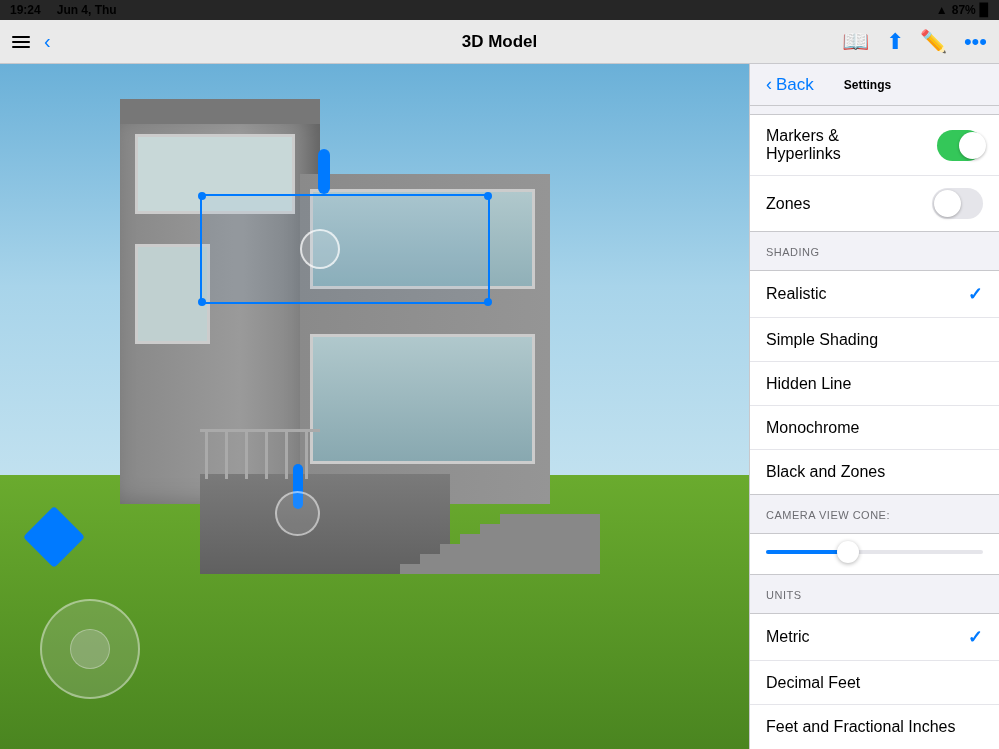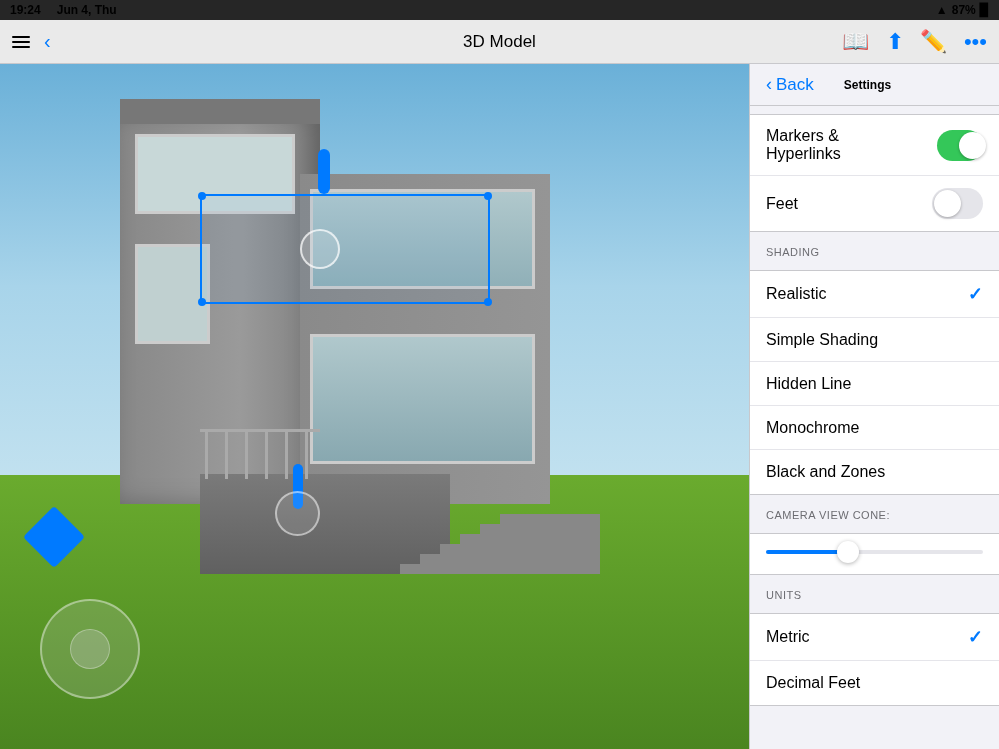--- a/index.html
+++ b/index.html
@@ -17,21 +17,21 @@
 
     
     #nav-bar {
       position: absolute; top: 20px; left: 0; right: 0; height: 44px;
       background: rgba(249,249,249,0.94);
       border-bottom: 1px solid #c8c8cc;
       display: flex; align-items: center; justify-content: space-between;
       padding: 0 12px; z-index: 100;
     }
     .nav-left { display: flex; align-items: center; gap: 14px; }
-    .nav-title { font-size: 17px; font-weight: 400; color: #000; position: absolute; left: 50%; transform: translateX(-50%); text-align: right; }
+    .nav-title { font-size: 17px; font-weight: 700; color: #000; position: absolute; left: 50%; transform: translateX(-50%); text-align: right; }
     .nav-right { display: flex; align-items: center; gap: 16px; }
     .nav-icon { font-size: 22px; color: #007aff; cursor: pointer; }
 
     
     #main-view {
       position: absolute; top: 64px; left: 0; right: 250px; bottom: 0;
       background: linear-gradient(160deg, #87ceeb 0%, #b0d8f0 30%, #6aab2e 75%, #4a8520 100%);
       overflow: hidden;
     }
 
@@ -236,21 +236,21 @@
   </div>
 
   <div class="settings-group">
     <div class="settings-row">
       <span class="settings-row-label">Markers &amp; Hyperlinks</span>
       <div class="toggle on">
         <div class="toggle-knob"></div>
       </div>
     </div>
     <div class="settings-row">
-      <span class="settings-row-label">Feet</span>
+      <span class="settings-row-label">Zones</span>
       <div class="toggle off">
         <div class="toggle-knob"></div>
       </div>
     </div>
   </div>
 
   <div class="section-header">SHADING</div>
   <div class="settings-group">
     <div class="settings-row">
       <span class="settings-row-label">Realistic</span>
@@ -282,15 +282,18 @@
 
   <div class="section-header">UNITS</div>
   <div class="settings-group">
     <div class="settings-row">
       <span class="settings-row-label">Metric</span>
       <span class="checkmark">✓</span>
     </div>
     <div class="settings-row">
       <span class="settings-row-label">Decimal Feet</span>
     </div>
+    <div class="settings-row">
+      <span class="settings-row-label">Feet and Fractional Inches</span>
+    </div>
   </div>
 
 </div>
 
 </body></html>

